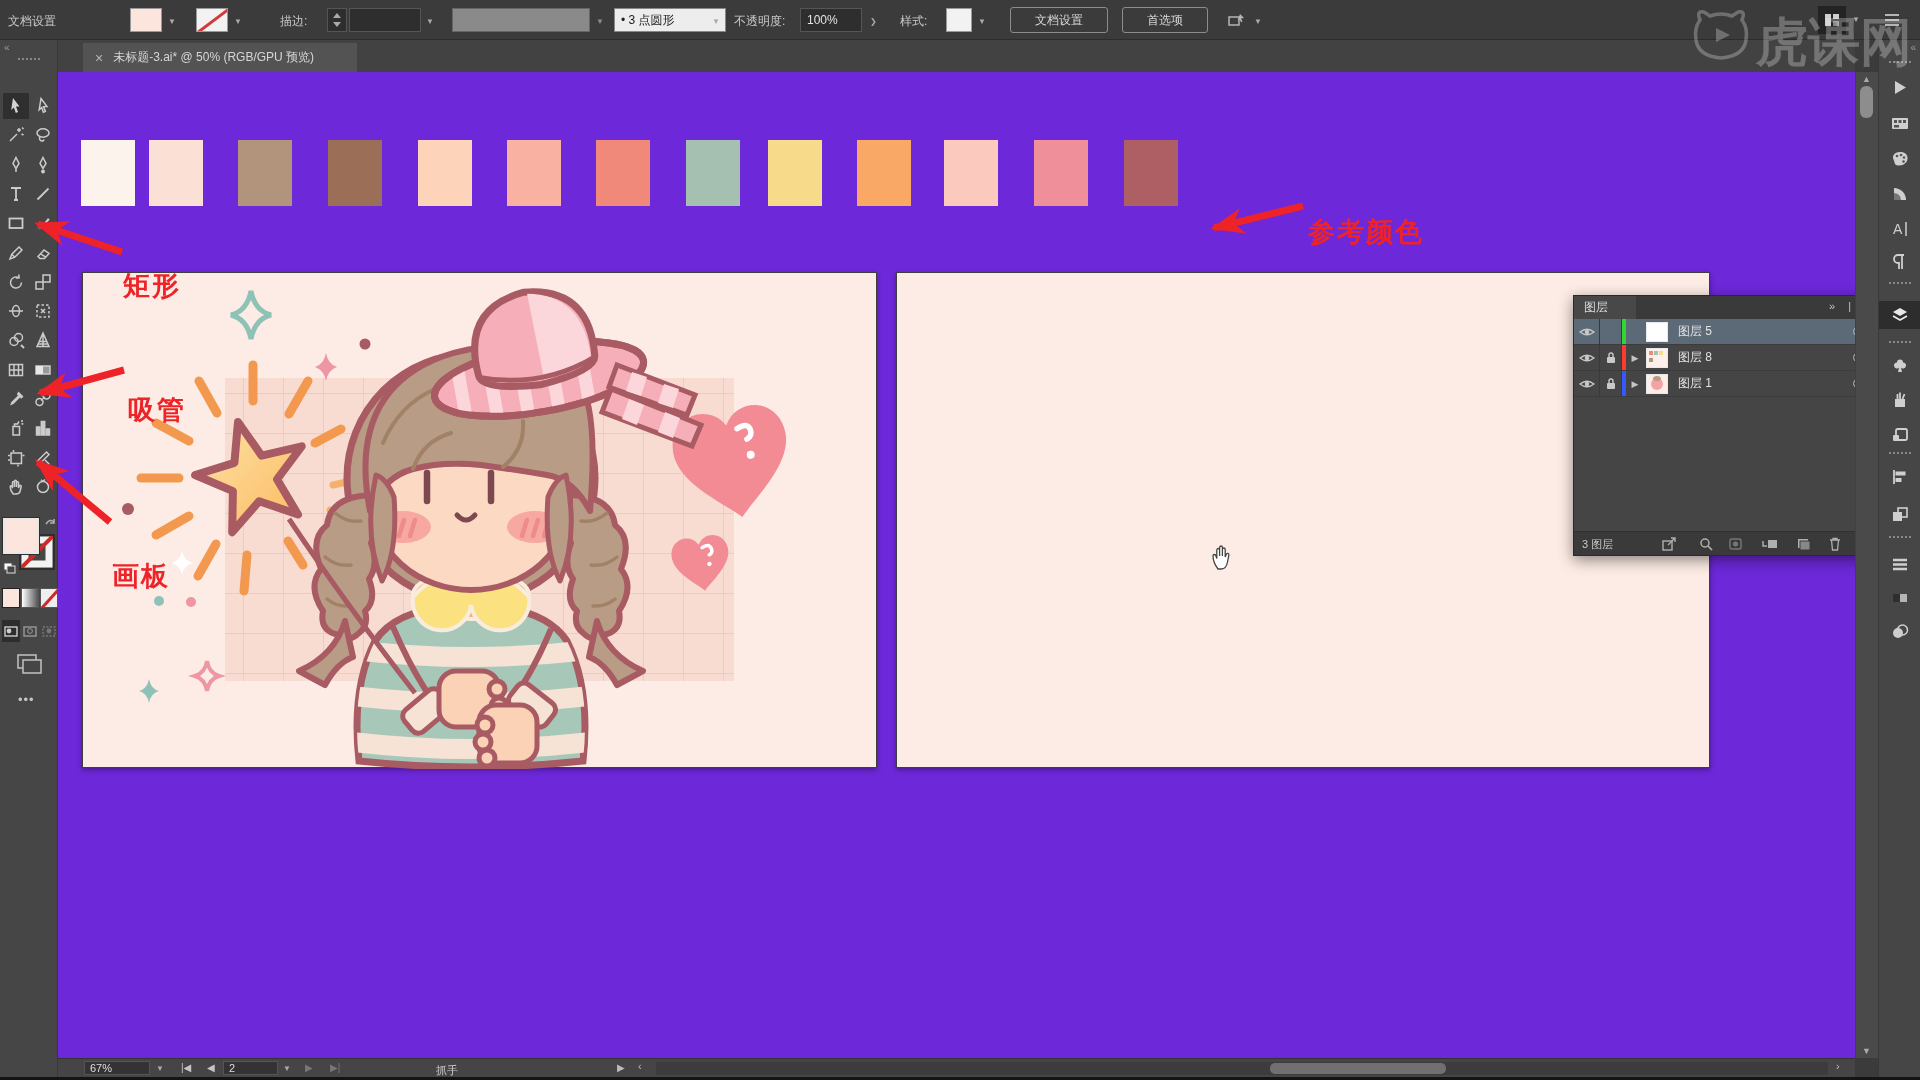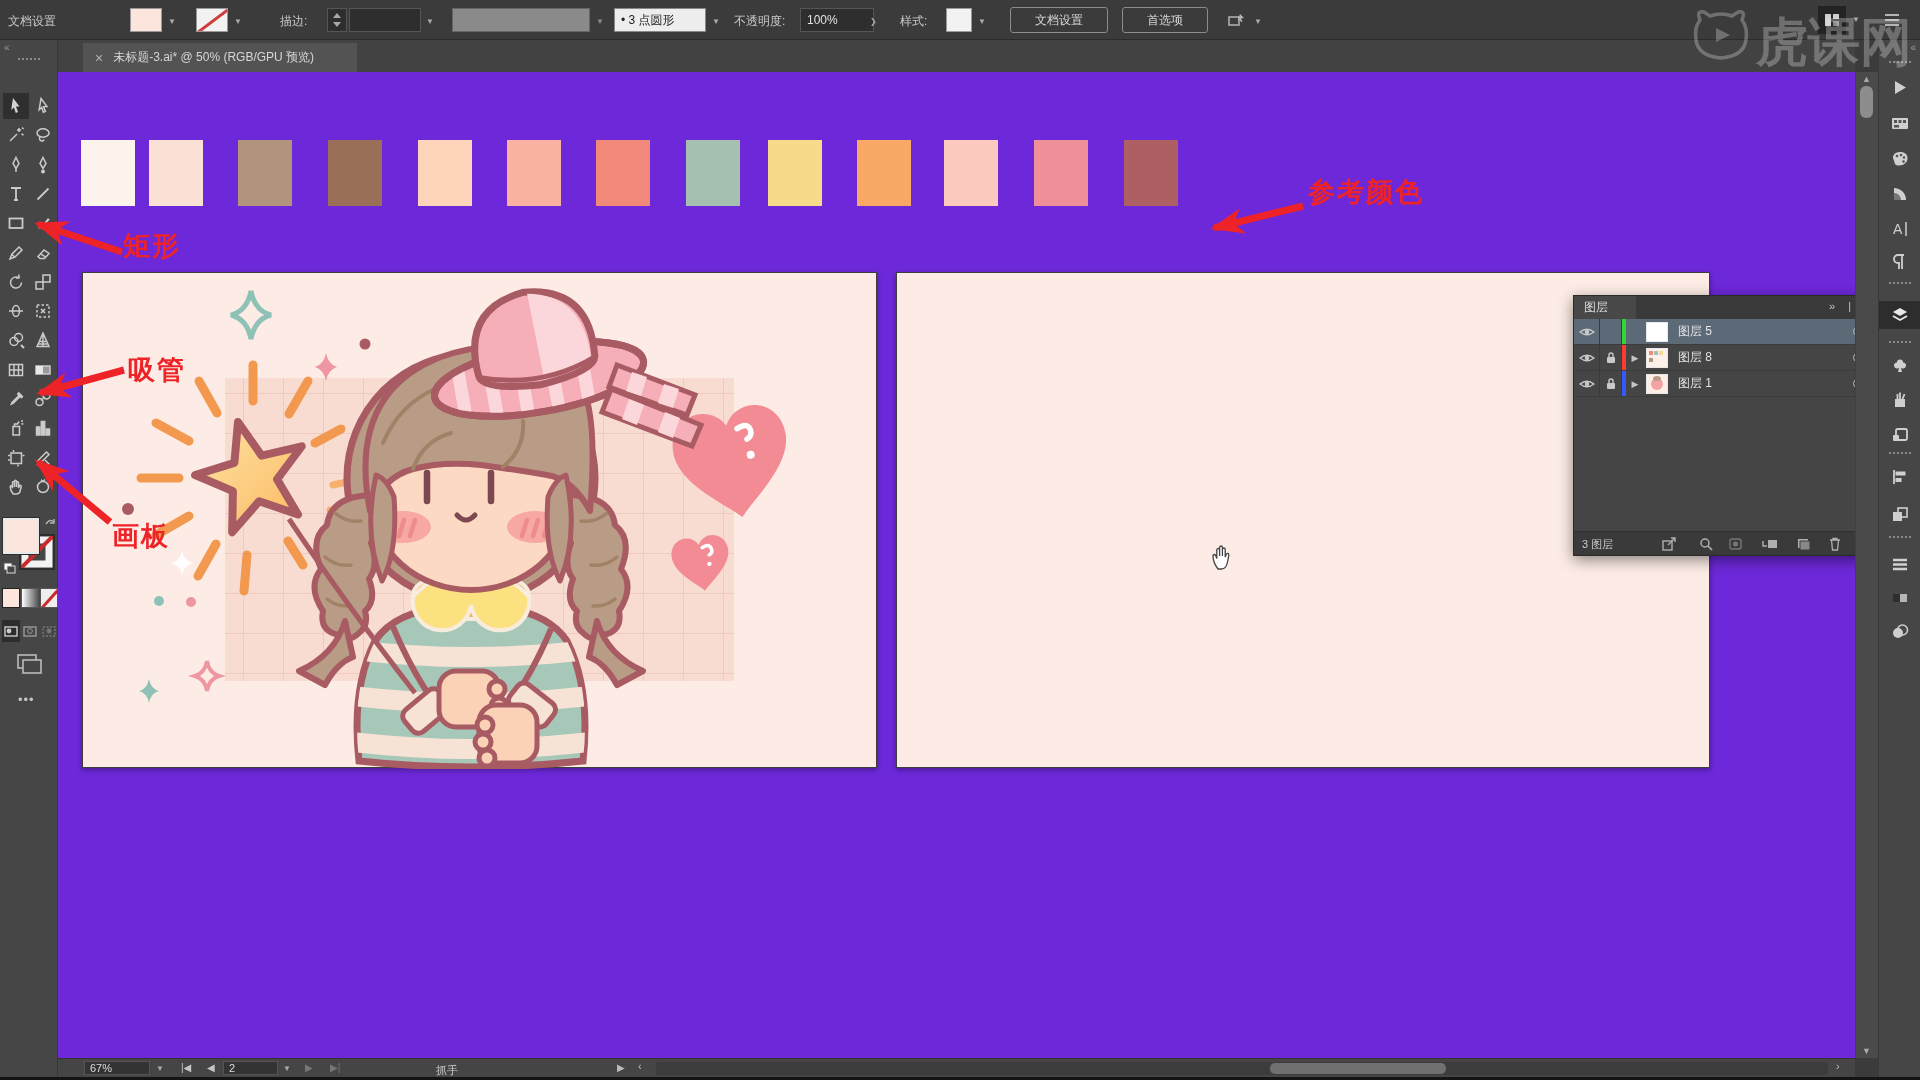--- a/index.html
+++ b/index.html
@@ -27,21 +27,21 @@
   .lp-cell { display:flex; align-items:center; justify-content:center; height:100%; }
   #lp-bottom { position:absolute; left:0; bottom:0; right:0; height:24px; background:#3a3a3a; border-top:1px solid #303030; color:#c9c9c9; font-size:11px; }
   .lpb { position:absolute; top:5px; }
   #dock { position:absolute; left:1878px; top:40px; width:42px; height:1037px; background:#464646; border-left:1px solid #383838; z-index:20; }
   .dock-item { position:absolute; left:0; width:42px; height:28px; display:flex; align-items:center; justify-content:center; }
   .dock-item.sel { background:#2d2d2d; }
   #vscroll { position:absolute; left:1855px; top:72px; width:23px; height:986px; background:#4a4a4a; border-left:1px solid #404040; z-index:8; }
   #status-bar { position:absolute; left:58px; top:1058px; width:1797px; height:19px; background:#454545; border-top:1px solid #333; z-index:25; color:#cfcfcf; font-size:11px; }
   .sb-box { position:absolute; top:2px; height:14px; background:#333; border:1px solid #555; color:#ddd; font-size:11px; padding-left:5px; }
   #bottom-strip { position:absolute; left:0; top:1077px; width:1920px; height:3px; background:#141414; z-index:40; }
-  .anno-text { position:absolute; color:#ee2328; font-size:27px; font-weight:600; z-index:50; letter-spacing:2px; }
+  .anno-text { position:absolute; color:#ee2328; font-size:27px; font-weight:600; z-index:50; letter-spacing:2px;margin-top:40px; }
   #anno-svg { position:absolute; left:0; top:0; width:1920px; height:1080px; z-index:49; pointer-events:none; }
   #watermark { position:absolute; right:8px; top:8px; display:flex; gap:6px; opacity:.3; z-index:60; color:#e8e8e8; font-size:52px; font-weight:700; }
 </style>
 </head>
 <body>
 
 <div id="control-bar">
   <span class="cb-label" style="left:8px">文档设置</span>
   <span class="cb-box" style="left:130px;width:32px;background:#fbe5dc;border:1px solid #999"></span>
   <span class="chev" style="left:168px">▼</span>
@@ -50,24 +50,24 @@
       </svg></span>
   <span class="chev" style="left:234px">▼</span>
   <span class="cb-label" style="left:280px">描边:</span>
   <span class="cb-box" style="left:327px;width:20px"><svg width="18" height="22">
         <path d="M9 4 l4 5 h-8 z M9 18 l-4 -5 h8 z" fill="#aaa"></path>
       </svg></span>
   <span class="cb-box" style="left:349px;width:72px"></span>
   <span class="chev" style="left:426px">▼</span>
   <span class="cb-box" style="left:452px;width:138px;background:#8a8a8a;border:1px solid #666"></span>
   <span class="chev" style="left:596px;color:#8b8b8b">▼</span>
-  <span class="cb-box" style="left:614px;width:92px;background:#ededed;border:1px solid #888;color:#222;font-size:12px;display:flex;align-items:center;padding-left:6px">• 3 点圆形</span>
+  <span class="cb-box" style="left:614px;width:112px;background:#ededed;border:1px solid #888;color:#222;font-size:12px;display:flex;align-items:center;padding-left:6px">• 3 点圆形</span>
   <span class="chev" style="left:712px">▼</span>
   <span class="cb-label" style="left:734px;">不透明度:</span>
-  <span class="cb-box" style="left:800px;width:74px;color:#e3e3e3;font-size:12px;display:flex;align-items:center;padding-left:6px">100%</span>
+  <span class="cb-box" style="left:800px;width:62px;color:#e3e3e3;font-size:12px;display:flex;align-items:center;padding-left:6px">100%</span>
   <span class="chev" style="left:870px">❯</span>
   <span class="cb-label" style="left:900px">样式:</span>
   <span class="cb-box" style="left:946px;width:26px;background:#f2f2f2;border:1px solid #999"></span>
   <span class="chev" style="left:978px">▼</span>
   <span class="cb-btn" style="left:1010px;width:98px;line-height:24px">文档设置</span>
   <span class="cb-btn" style="left:1122px;width:86px;line-height:24px">首选项</span>
   <span style="position:absolute;left:1226px;top:10px"><svg width="22" height="20">
         <rect x="3" y="7" width="10" height="8" fill="none" stroke="#b5b5b5" stroke-width="1.5"></rect>
         <path d="M14 4 l4 4 -3 .5 1.5 3 -1.5 .8 -1.5 -3.2 -2 2 z" fill="#b5b5b5"></path>
       </svg></span>

